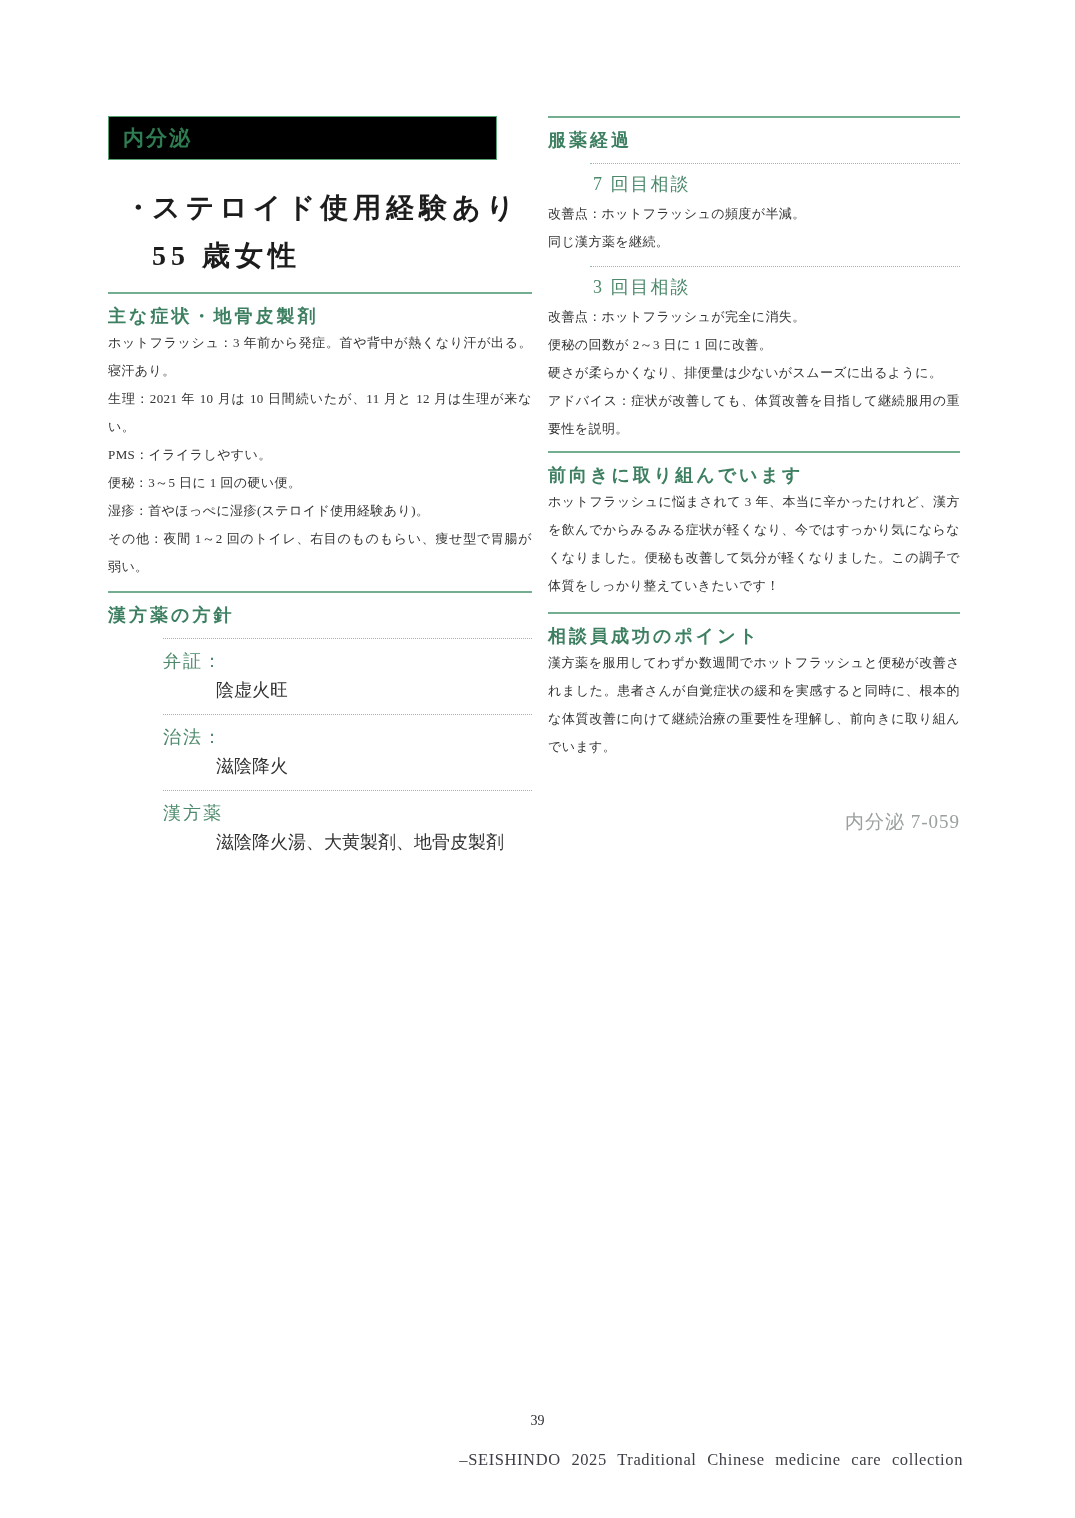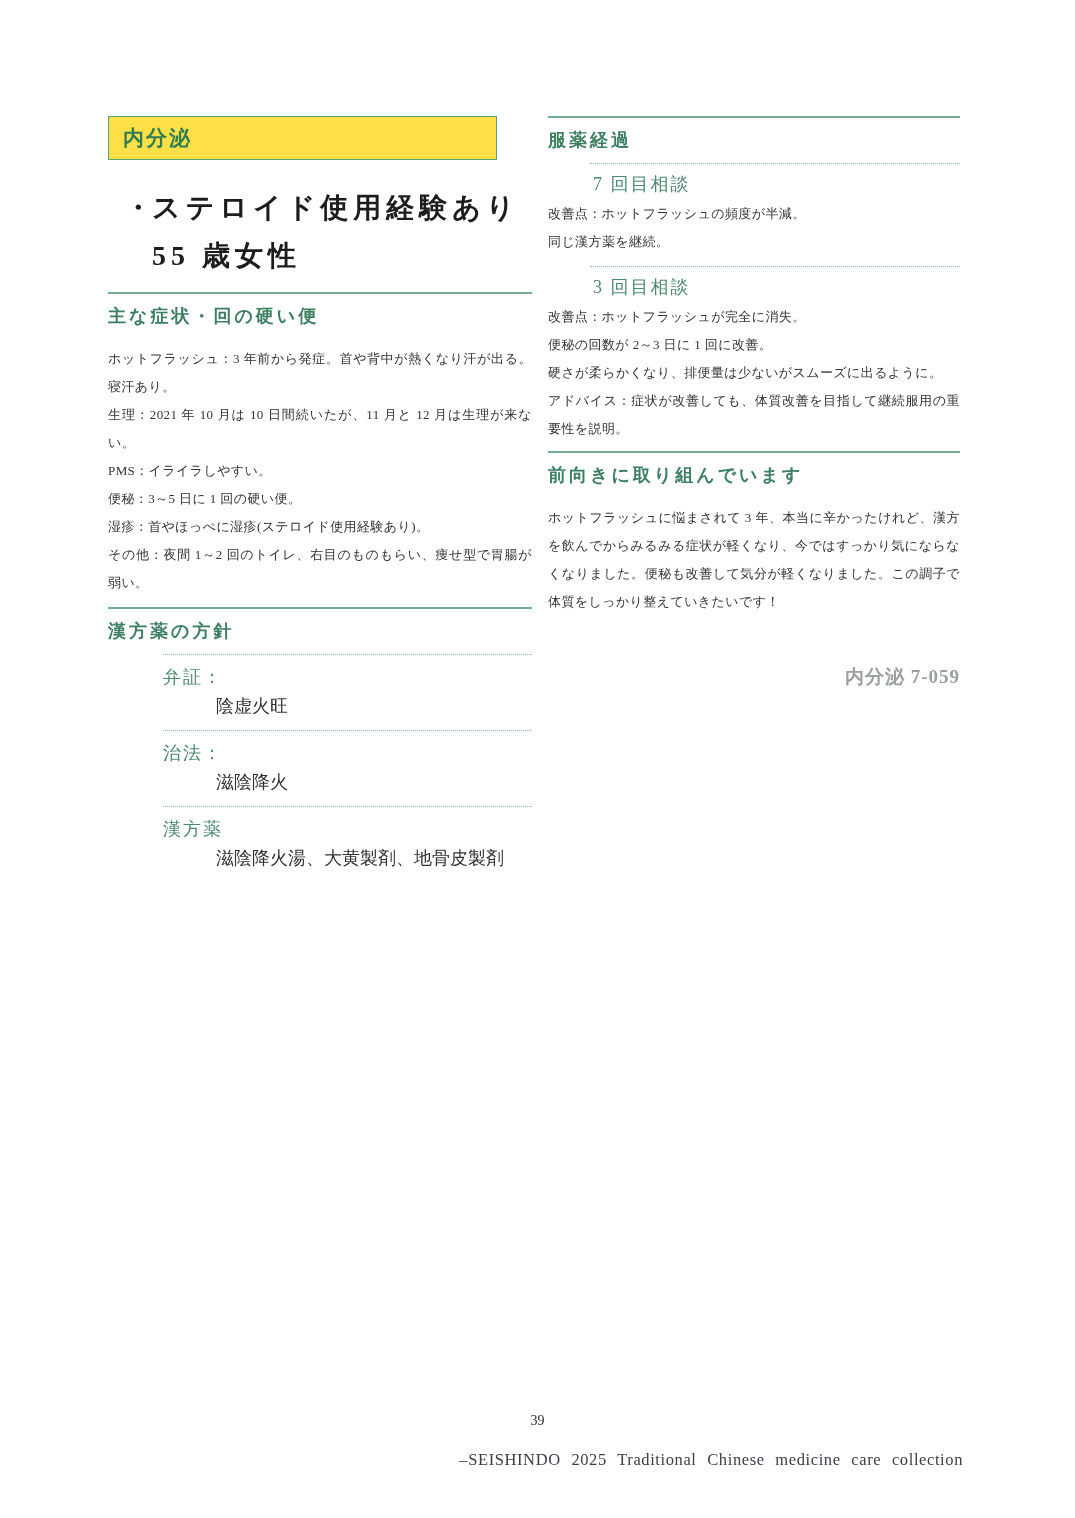--- a/index.html
+++ b/index.html
@@ -13,21 +13,21 @@
     overflow:hidden;
   }
   
   .col-left{position:absolute;left:108px;top:116px;width:424px;}
   .col-right{position:absolute;left:548px;top:116px;width:412px;}
 
   
   .category-box{
     box-sizing:border-box;
     width:389px;height:44px;
-    background:#fde047;
+    background:#000000;
     border:1px solid #58a173;
     line-height:42px;
     padding-left:14px;
     font-family:"Liberation Sans","DejaVu Sans",sans-serif;
     font-weight:bold;font-size:21px;letter-spacing:2px;
     color:#2f7c53;
   }
 
   
   .case-title{
@@ -56,21 +56,21 @@
   .sec-symptoms{margin-top:12px;}
   .sec-policy{margin-top:10px;}
   .body-p{
     margin:0;
     font-size:13px;
     line-height:28px;
     letter-spacing:0.4px;
     text-align:justify;
     color:#333333;
   }
-  .body-block{margin-top:16px;}
+  .body-block{margin-top:0;}
 
   
   .policy-item{margin-left:55px;padding-top:10px;}
   .dotted-rule{height:0;border-top:1px dotted #8cbfa6;}
   .policy-label{
     margin-top:9px;
     font-size:18px;letter-spacing:2px;line-height:26px;
     color:#4d8a6c;
   }
   .policy-value{
@@ -87,21 +87,20 @@
   }
   .sec-right-2{margin-top:8px;}
   .sec-right-3{margin-top:12px;}
 
   
   .case-code{
     margin-top:48px;
     text-align:right;
     font-size:19px;letter-spacing:1px;
     color:#9aa09b;
-    font-weight:bold;
   }
   .page-number{
     position:absolute;left:0;right:0;top:1413px;
     text-align:center;
     font-size:14px;color:#2f2f36;
   }
   .footer-credit{
     position:absolute;right:112px;top:1450px;
     font-size:16.5px;
     word-spacing:6px;letter-spacing:0.6px;
@@ -121,21 +120,21 @@
 
     <div class="case-title">
       <span class="bullet">・</span>
       <div class="title-lines">
         <div>ステロイド使用経験あり</div>
         <div>55 歳女性</div>
       </div>
     </div>
 
     <section class="sec sec-symptoms">
-      <h2 class="sec-h">主な症状・回の硬い便</h2>
+      <h2 class="sec-h">主な症状・地骨皮製剤</h2>
       <div class="body-block">
         <p class="body-p">ホットフラッシュ：3 年前から発症。首や背中が熱くなり汗が出る。寝汗あり。</p>
         <p class="body-p">生理：2021 年 10 月は 10 日間続いたが、11 月と 12 月は生理が来ない。</p>
         <p class="body-p">PMS：イライラしやすい。</p>
         <p class="body-p">便秘：3～5 日に 1 回の硬い便。</p>
         <p class="body-p">湿疹：首やほっぺに湿疹(ステロイド使用経験あり)。</p>
         <p class="body-p">その他：夜間 1～2 回のトイレ、右目のものもらい、痩せ型で胃腸が弱い。</p>
       </div>
     </section>
 
@@ -185,20 +184,26 @@
       </div>
     </section>
 
     <section class="sec sec-right-2">
       <h2 class="sec-h">前向きに取り組んでいます</h2>
       <div class="body-block">
         <p class="body-p">ホットフラッシュに悩まされて 3 年、本当に辛かったけれど、漢方を飲んでからみるみる症状が軽くなり、今ではすっかり気にならなくなりました。便秘も改善して気分が軽くなりました。この調子で体質をしっかり整えていきたいです！</p>
       </div>
     </section>
 
+    <section class="sec sec-right-3">
+      <h2 class="sec-h">相談員成功のポイント</h2>
+      <div class="body-block">
+        <p class="body-p">漢方薬を服用してわずか数週間でホットフラッシュと便秘が改善されました。患者さんが自覚症状の緩和を実感すると同時に、根本的な体質改善に向けて継続治療の重要性を理解し、前向きに取り組んでいます。</p>
+      </div>
+    </section>
 
     <div class="case-code">内分泌 7-059</div>
 
   </div>
 
   <div class="page-number">39</div>
   <div class="footer-credit">–SEISHINDO 2025 Traditional Chinese medicine care collection</div>
 
 </div>
 

